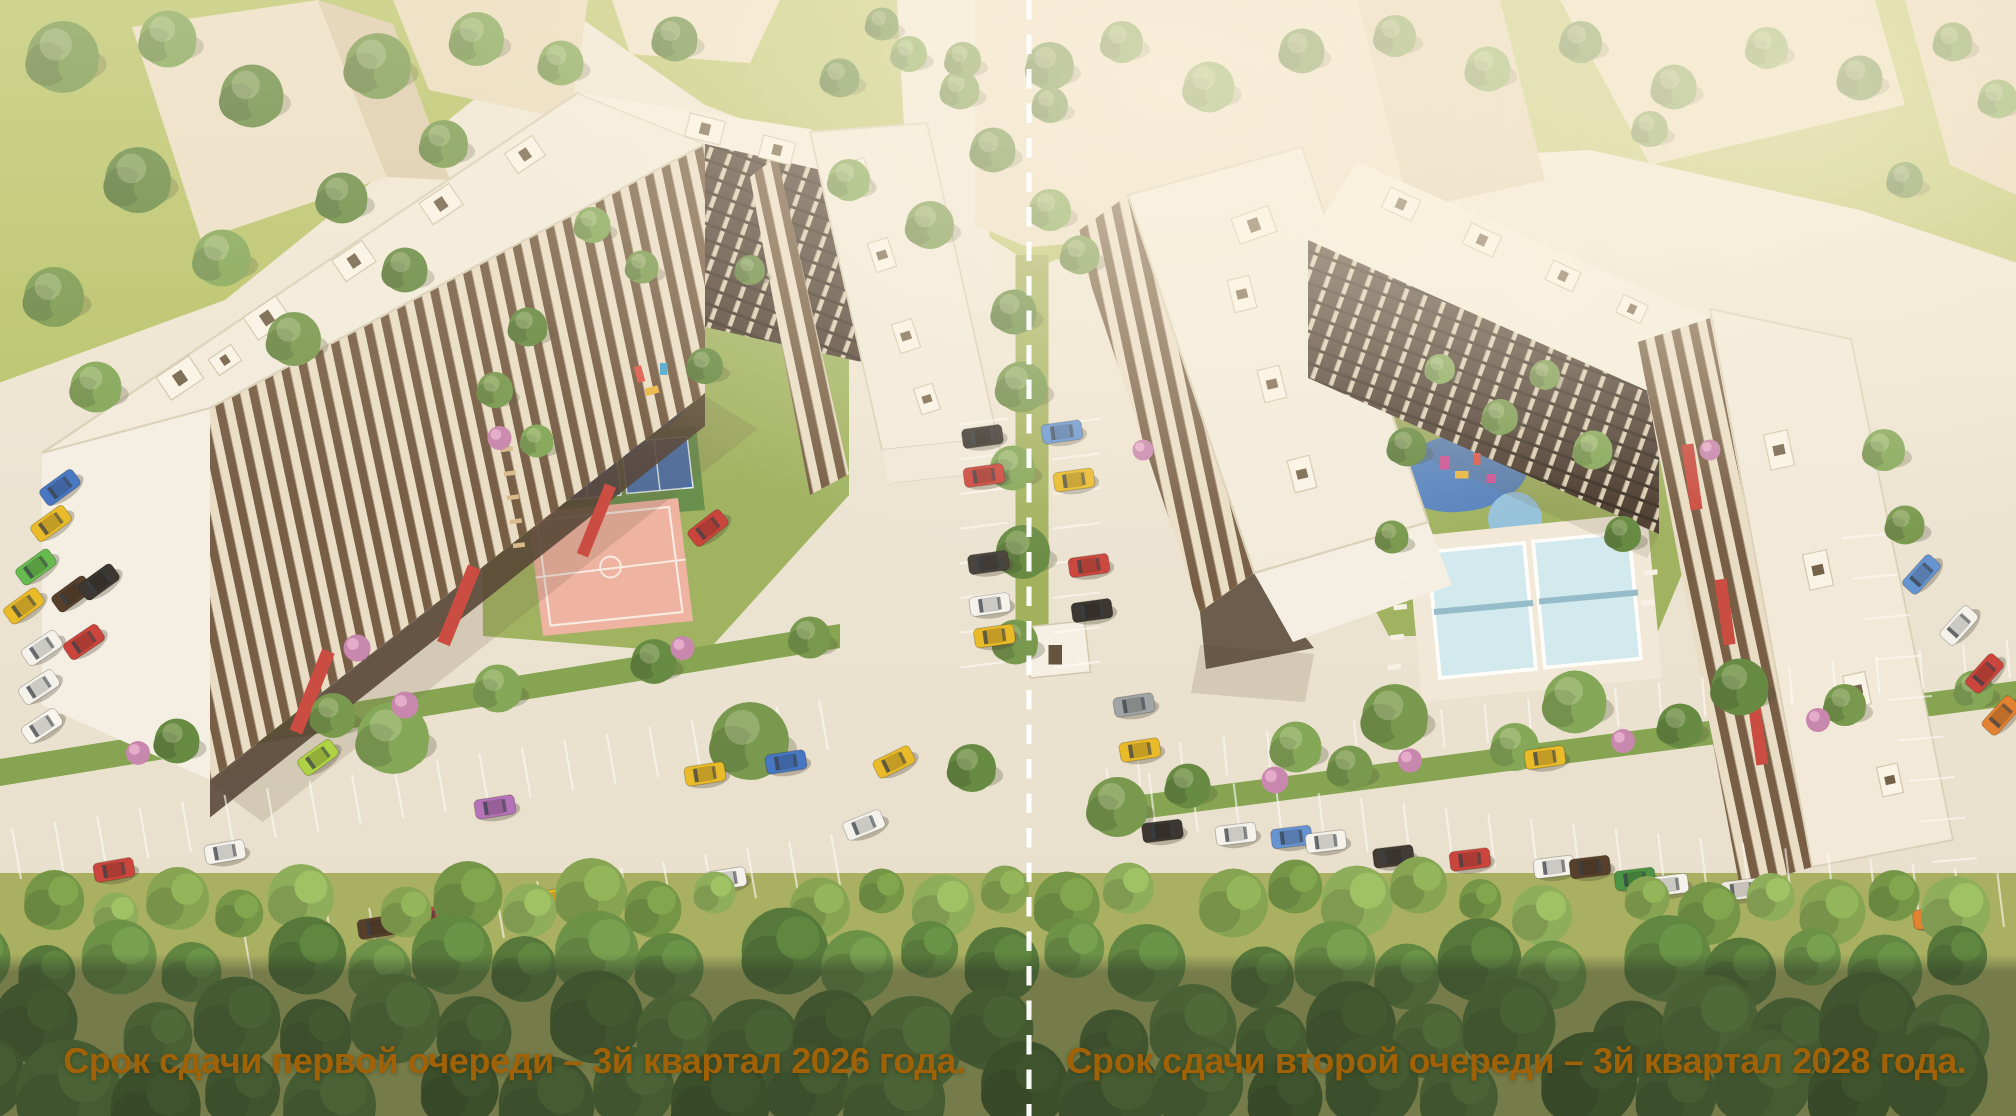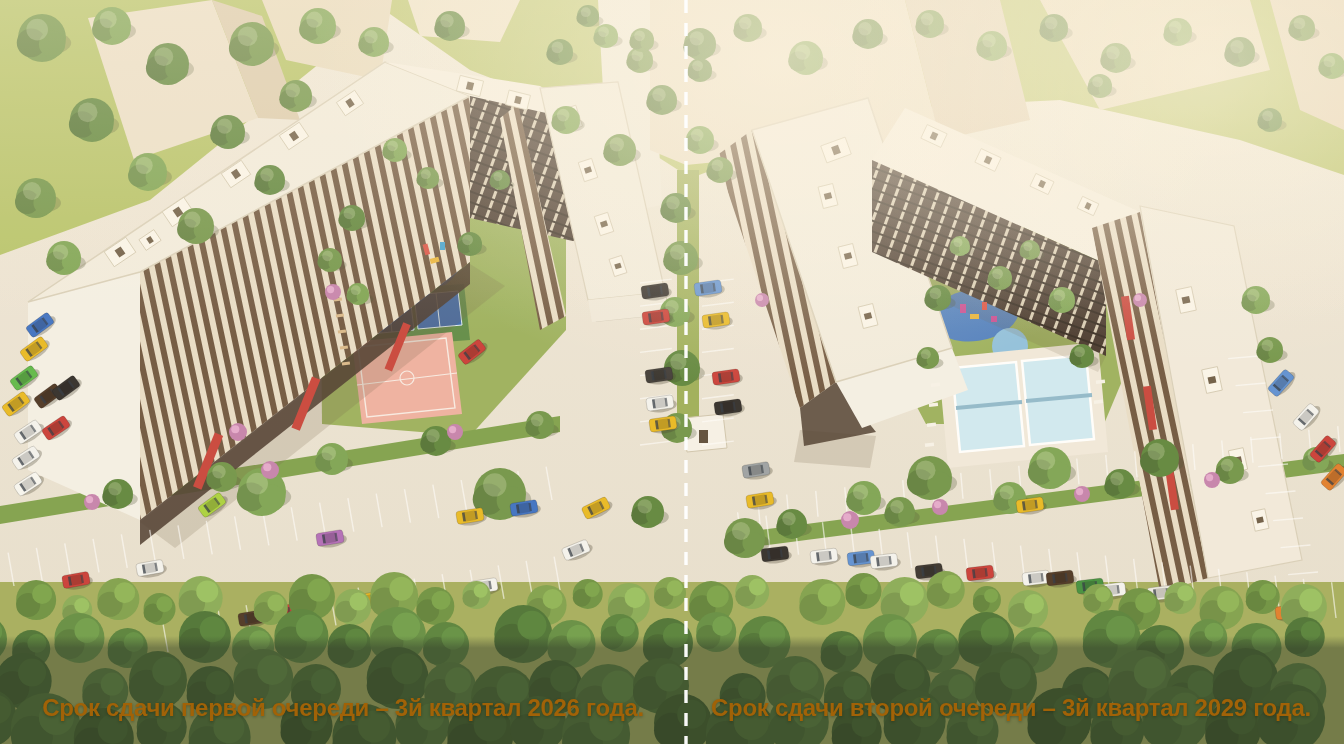--- a/index.html
+++ b/index.html
@@ -1868,14 +1868,14 @@
   <ellipse cx="1210" cy="70" rx="400" ry="300" fill="url(#wash1)"></ellipse>
   <rect x="0" y="0" width="1344" height="744" fill="#ffdfae" opacity="0.07"></rect>
 
   <rect x="0" y="636" width="1344" height="12" fill="url(#bandG)"></rect>
   <rect x="0" y="648" width="1344" height="96" fill="#31392b" opacity="0.44"></rect>
 
   <line id="divider" x1="686" y1="0" x2="686" y2="744" stroke="#ffffff" stroke-width="3.4" stroke-dasharray="13 10" opacity="0.97"></line>
 </svg>
 
 <div class="caption left">Срок сдачи первой очереди – 3й квартал 2026 года.</div>
-<div class="caption right">Срок сдачи второй очереди – 3й квартал 2029 года.</div>
+<div class="caption right">Срок сдачи второй очереди – 3й квартал 2028 года.</div>
 </div>
 
 </body></html>

